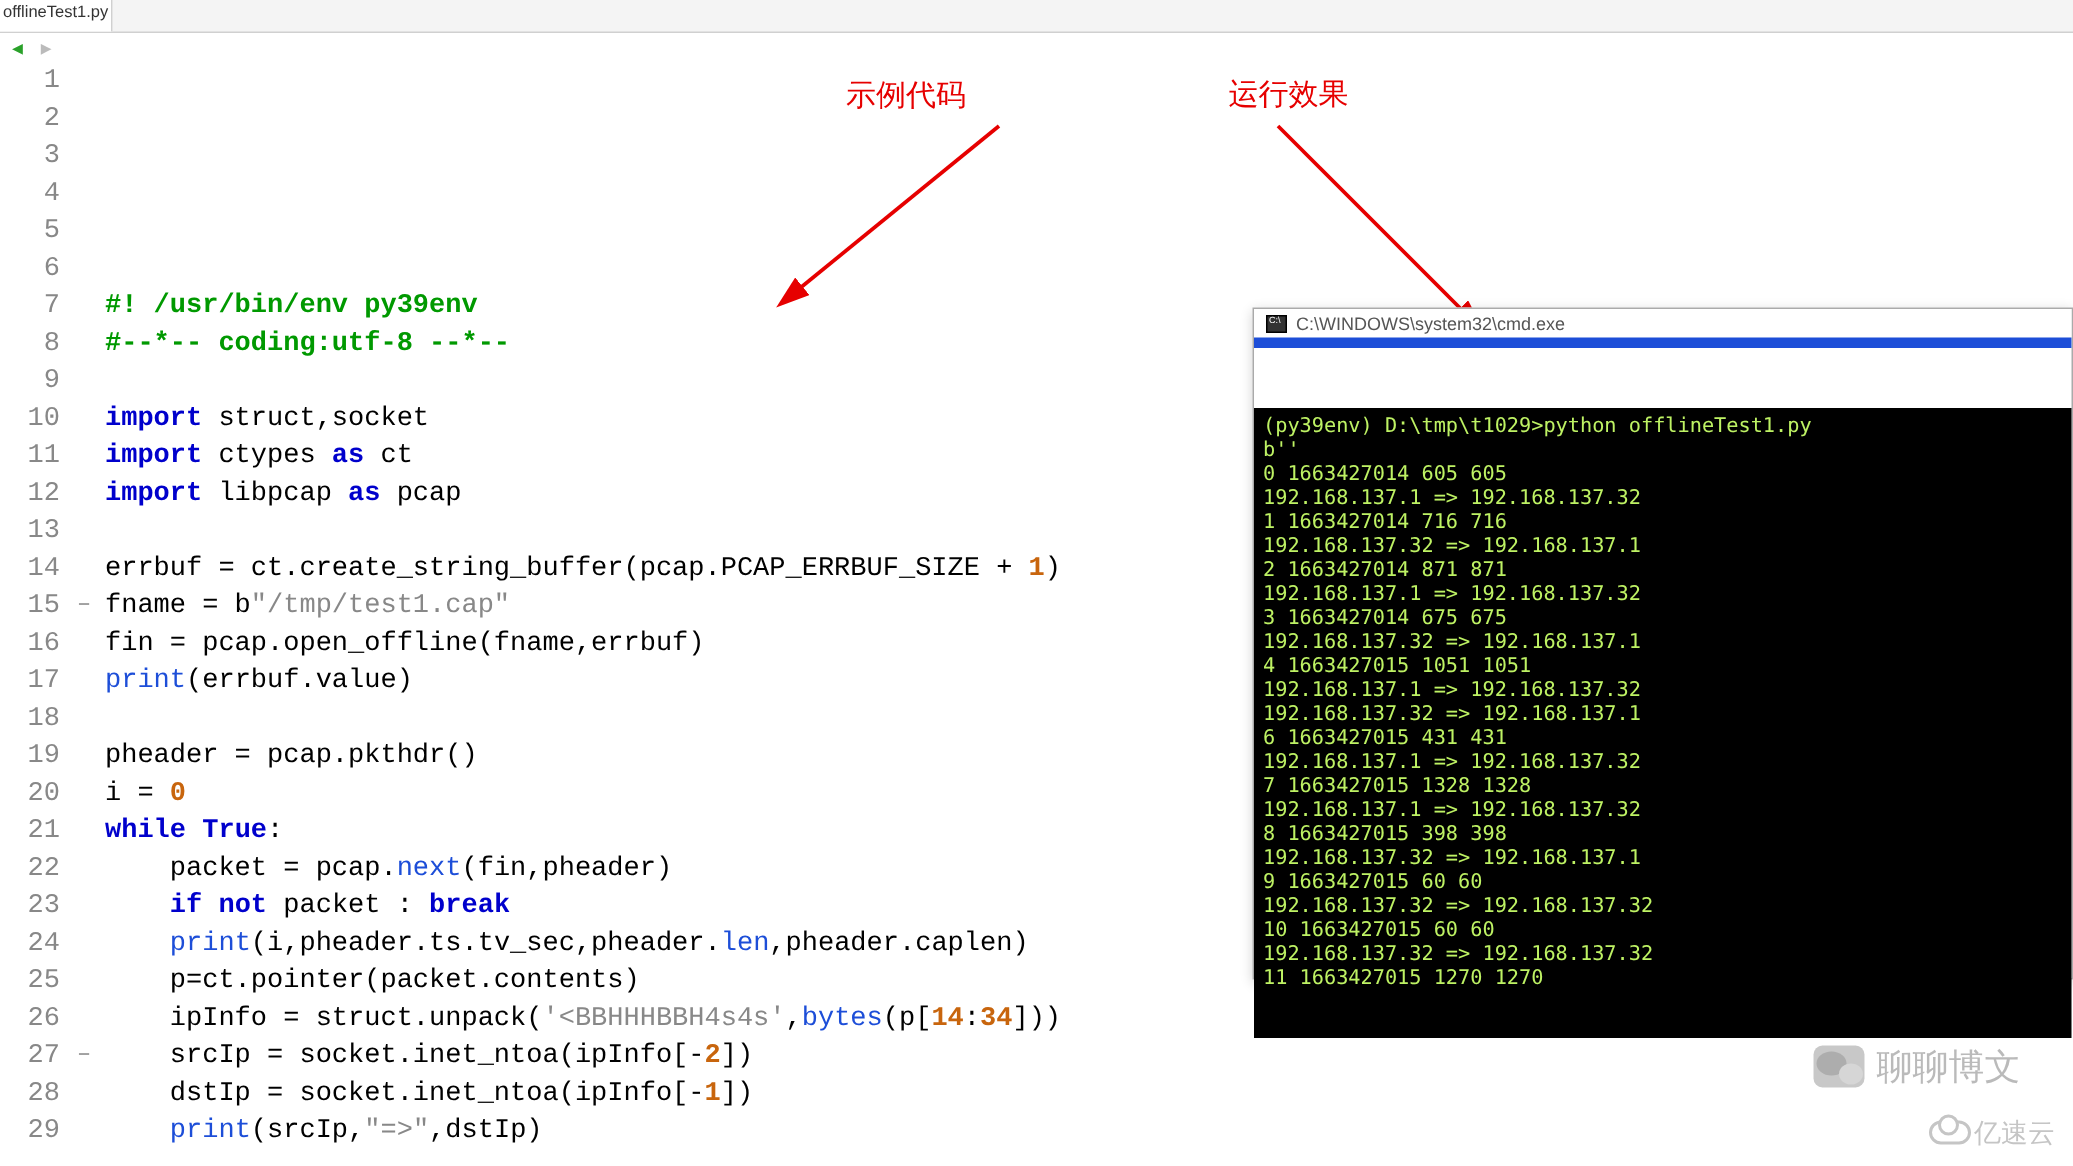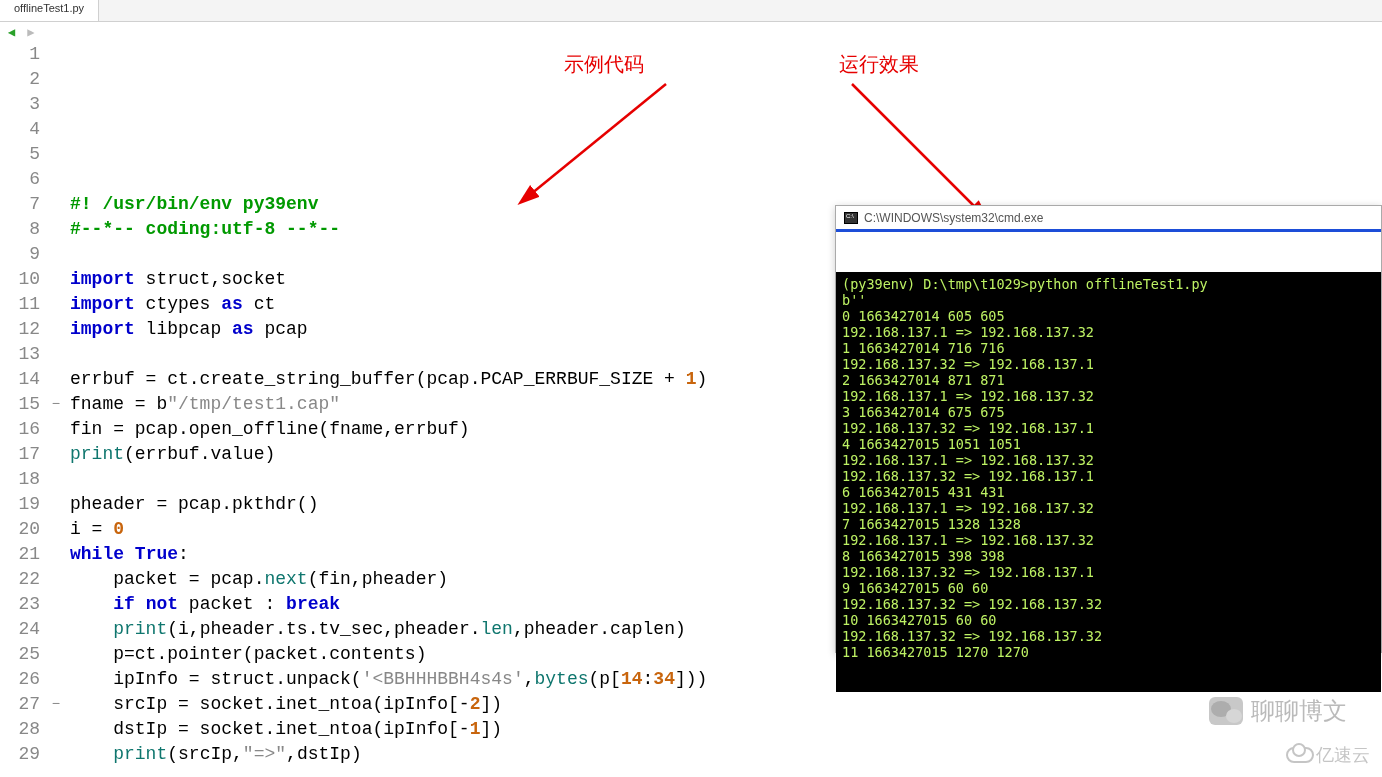--- a/index.html
+++ b/index.html
@@ -1,48 +1,48 @@
 <!DOCTYPE html>
 <html><head>
 <meta charset="utf-8">
 <style>
   * { margin: 0; padding: 0; box-sizing: border-box; }
   html, body { width: 1382px; height: 777px; overflow: hidden; font-family: "Consolas", "Courier New", monospace; background: #fff; }
   
   
   .tab-bar { height: 22px; background: #f4f4f4; border-bottom: 1px solid #d0d0d0; display: flex; }
-  .tab { padding: 2px 14px; font-size: 11px; background: #fff; border-right: 1px solid #d0d0d0; color: #333; font-family: sans-serif; }
+  .tab { padding: 2px 2px; font-size: 11px; background: #fff; border-right: 1px solid #d0d0d0; color: #333; font-family: sans-serif; }
   
   
   .nav-row { height: 20px; display: flex; align-items: center; padding-left: 8px; gap: 12px; background:#fff; }
   .nav-arrow { font-size: 12px; }
   .nav-back { color: #2aa12a; }
   .nav-fwd { color: #bbb; }
 
   
   .editor-wrap { display: flex; height: calc(100% - 42px); }
   .gutter { width: 48px; text-align: right; padding-right: 8px; background: #fff; color: #888; font-size: 18px; line-height: 25px; user-select: none; }
   .gutter div { height: 25px; }
   .fold-col { width: 16px; background:#fff; color:#888; font-size:14px; line-height:25px; }
   .fold-col div { height:25px; text-align:center; }
   .code-area { flex: 1; position: relative; font-size: 18px; line-height: 25px; padding-left: 6px; white-space: pre; color:#000; }
   .code-area .line { height: 25px; }
   .kw { color: #0000cc; font-weight: bold; }
   .num { color: #c8650d; font-weight: bold; }
   .str { color: #888888; }
   .cmt { color: #009900; font-weight: bold; }
-  .purple { color: #0f766e; }
+  .purple { color: #1d4ed8; }
   
   
   .label { position: absolute; color: #e60000; font-family: "SimSun","Microsoft YaHei",sans-serif; font-size: 20px; font-weight: normal; }
   .arrow-svg { position: absolute; }
   
   
   .term-window { position: absolute; left: 835px; top: 205px; width: 547px; height: 448px; border: 1px solid #aaa; background: #fff; box-shadow: 0 2px 8px rgba(0,0,0,.2); }
-  .term-title { height: 26px; display: flex; align-items: center; padding: 0 8px; font-size: 12px; color: #555; background: #fff; border-bottom: 3px solid #1d4ed8; font-family: "Segoe UI", sans-serif; gap:6px; }
+  .term-title { height: 26px; display: flex; align-items: center; padding: 0 8px; font-size: 12px; color: #555; background: #fff; border-bottom: 7px solid #1d4ed8; font-family: "Segoe UI", sans-serif; gap:6px; }
   .term-icon { width:14px; height:12px; background:#333; border:1px solid #000; display:inline-block; position:relative; }
   .term-icon::after{ content:"C:\\"; color:#fff; font-size:6px; position:absolute; left:1px; top:0; }
   .term-body { background: #000; color: #bef264; height: calc(100% - 26px); padding: 4px 6px; font-size: 13.5px; line-height: 16px; font-family: "NSimSun","Consolas",monospace; overflow:hidden;margin-top:40px; }
   .term-body .tline { white-space: pre; }
   
   
   .watermark1 { position:absolute; right:35px; bottom:50px; display:flex; align-items:center; gap:8px; color:#aaa; font-family:"Microsoft YaHei",sans-serif; font-size:24px; opacity:.8;margin-top:44px;}
   .watermark1 .wxicon{ width:34px; height:28px; background:#bbb; border-radius:6px; position:relative;}
   .watermark1 .wxicon::before{ content:""; position:absolute; width:20px;height:16px;background:#999;border-radius:50%; left:2px; top:4px;}
   .watermark1 .wxicon::after{ content:""; position:absolute; width:16px;height:14px;background:#ccc;border-radius:50%; right:1px; bottom:2px;}
@@ -121,21 +121,21 @@
       <div></div>
       <div></div>
       <div></div>
       <div></div>
       <div>−</div>
       <div></div>
       <div></div>
     </div>
   <div class="code-area" id="code">
     <span class="label" style="left:500px; top:10px;">示例代码</span>
-    <span class="label" style="left:775px; top:10px;">运行效果</span>
+    <span class="label" style="left:755px; top:10px;font-family:Liberation Mono, monospace;">运行效果</span>
     <svg class="arrow-svg" style="left:452px; top:32px;" width="170" height="150">
       <defs>
           <marker id="ah1" markerWidth="10" markerHeight="10" refX="2" refY="3" orient="auto">
             <path d="M0,0 L0,6 L9,3 z" fill="#e60000"></path>
           </marker>
         </defs>
       <line x1="150" y1="10" x2="15" y2="120" stroke="#e60000" stroke-width="2.5" marker-end="url(#ah1)"></line>
     </svg>
     <svg class="arrow-svg" style="left:778px; top:32px;" width="160" height="160">
       <defs>

